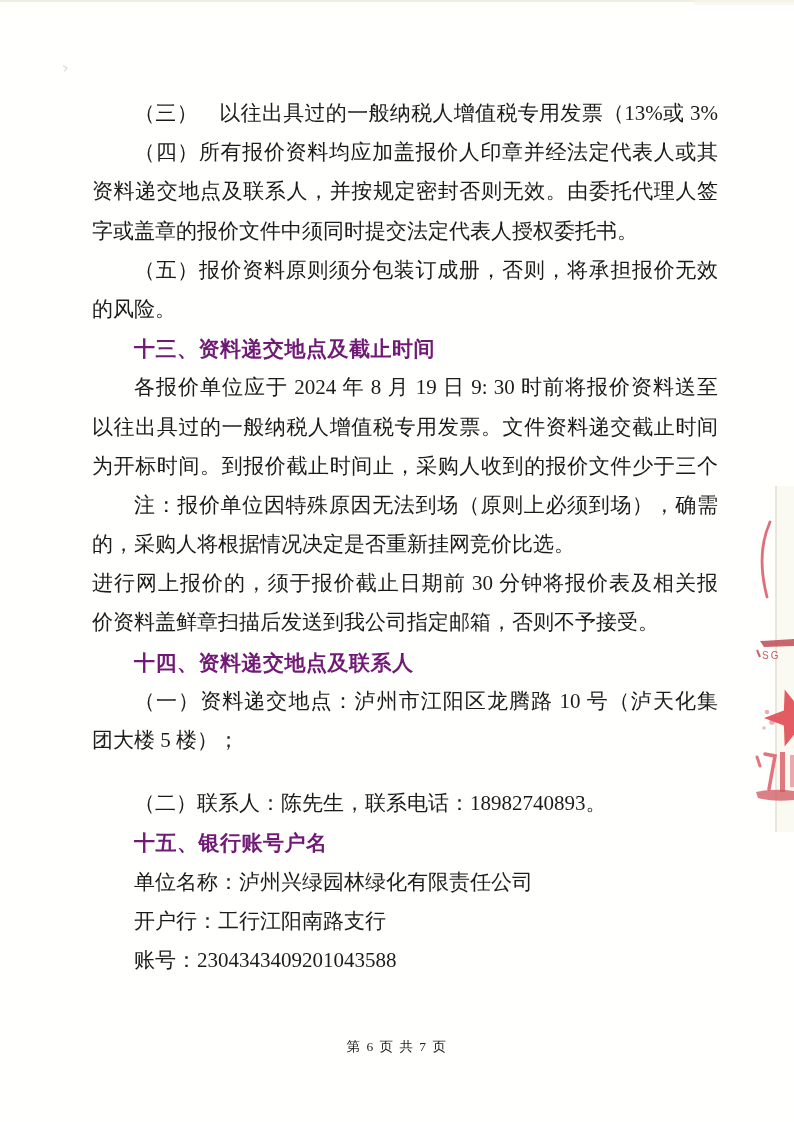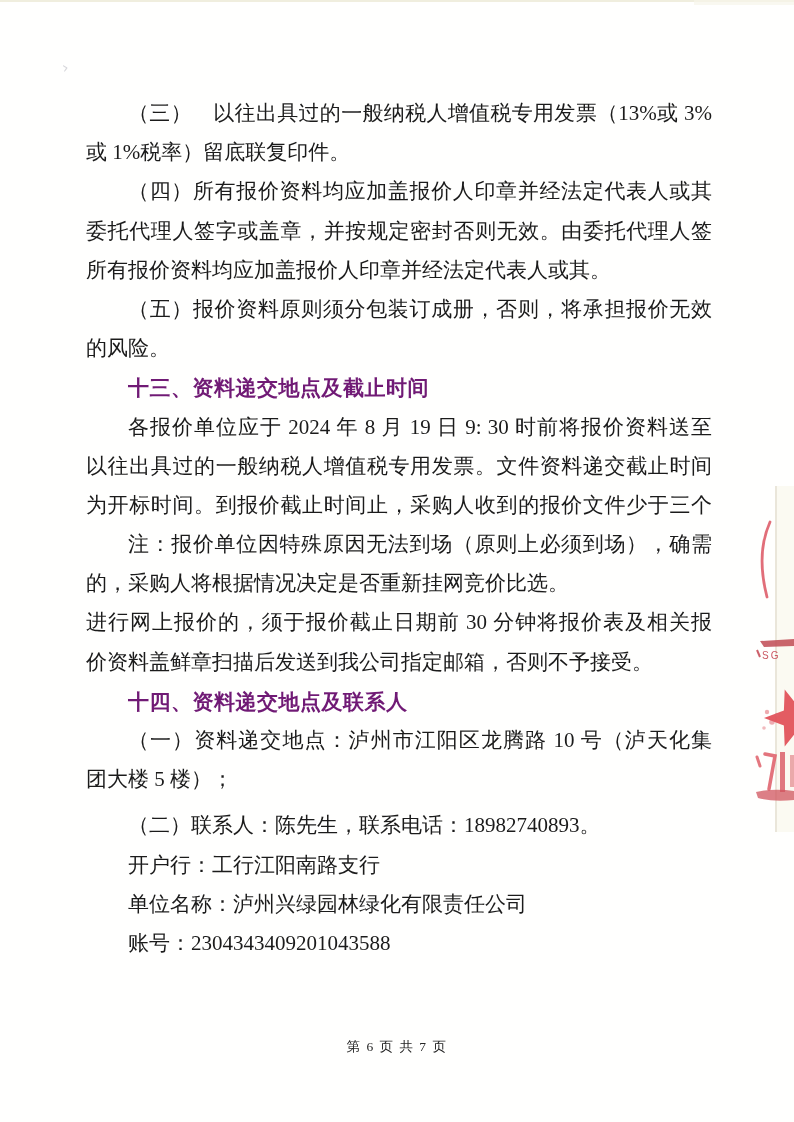--- a/index.html
+++ b/index.html
@@ -6,71 +6,71 @@
   .page{
     position:relative;width:794px;height:1122px;margin:0 auto;
     background:#fffffe;overflow:hidden;
     font-family:"Liberation Serif","DejaVu Serif",serif;color:#1b1b1b;
   }
   .edge-top{position:absolute;left:0;top:0;width:794px;height:2px;background:#f0eede;}
   .corner-tint{position:absolute;left:694px;top:0;width:100px;height:5px;background:#f7f5e9;opacity:.7;}
   .right-tint{position:absolute;left:776px;top:486px;width:18px;height:346px;background:#fbfaf2;}
   .crease{position:absolute;left:775px;top:486px;width:2px;height:346px;background:#eae6da;}
   .faint-mark{position:absolute;left:62px;top:58px;font-size:16px;color:#d8d8dc;transform:rotate(-12deg);font-family:"DejaVu Sans",sans-serif;}
-  .textflow{position:absolute;left:86px;top:94px;width:626px;}
+  .textflow{position:absolute;left:92px;top:94px;width:626px;}
   .line{
     height:39.2px;line-height:39.2px;font-size:21px;overflow:hidden;
   }
   .indent{text-indent:42px;}
   .stretch{text-align:justify;text-align-last:justify;}
   .heading{
     font-family:"Liberation Sans","DejaVu Sans",sans-serif;
     font-weight:700;letter-spacing:.5px;color:#701a75;
   }
-  .extra-gap{margin-top:7px;}
+  .extra-gap{margin-top:24px;}
   .footer{
     position:absolute;left:0;right:0;top:1038px;text-align:center;
     font-size:13.5px;letter-spacing:1.5px;color:#242424;
   }
   .seal{position:absolute;left:734px;top:500px;width:60px;height:340px;overflow:hidden;}
   .seal text{font-family:"Liberation Sans","DejaVu Sans",sans-serif;}
 </style>
 </head>
 <body>
 
 <div class="page">
 
   <div class="edge-top"></div>
   <div class="corner-tint"></div>
   <div class="right-tint"></div>
   <div class="crease"></div>
   <span class="faint-mark">›</span>
 
   <div id="textflow" class="textflow">
       <div class="line indent stretch">（三）　以往出具过的一般纳税人增值税专用发票（13%或 3%</div>
-      <div class="line">或 1%税率）留底联复印件。</div>
       <div class="line indent stretch">（四）所有报价资料均应加盖报价人印章并经法定代表人或其</div>
-      <div class="line stretch">委托代理人签字或盖章，并按规定密封否则无效。由委托代理人签</div>
-      <div class="line">所有报价资料均应加盖报价人印章并经法定代表人或其。</div>
+      <div class="line stretch">资料递交地点及联系人，并按规定密封否则无效。由委托代理人签</div>
+      <div class="line">字或盖章的报价文件中须同时提交法定代表人授权委托书。</div>
       <div class="line indent stretch">（五）报价资料原则须分包装订成册，否则，将承担报价无效</div>
       <div class="line">的风险。</div>
       <div class="line heading indent">十三、资料递交地点及截止时间</div>
       <div class="line indent stretch">各报价单位应于 2024 年 8 月 19 日 9: 30 时前将报价资料送至</div>
       <div class="line stretch">以往出具过的一般纳税人增值税专用发票。文件资料递交截止时间即</div>
       <div class="line stretch">为开标时间。到报价截止时间止，采购人收到的报价文件少于三个</div>
       <div class="line indent stretch">注：报价单位因特殊原因无法到场（原则上必须到场），确需</div>
       <div class="line">的，采购人将根据情况决定是否重新挂网竞价比选。</div>
       <div class="line stretch">进行网上报价的，须于报价截止日期前 30 分钟将报价表及相关报</div>
       <div class="line">价资料盖鲜章扫描后发送到我公司指定邮箱，否则不予接受。</div>
       <div class="line heading indent">十四、资料递交地点及联系人</div>
       <div class="line indent stretch">（一）资料递交地点：泸州市江阳区龙腾路 10 号（泸天化集</div>
       <div class="line">团大楼 5 楼）；</div>
       <div class="line indent extra-gap">（二）联系人：陈先生，联系电话：18982740893。</div>
+      <div class="line heading indent">十五、银行账号户名</div>
+      <div class="line indent">单位名称：泸州兴绿园林绿化有限责任公司</div>
       <div class="line indent">开户行：工行江阳南路支行</div>
-      <div class="line indent">单位名称：泸州兴绿园林绿化有限责任公司</div>
       <div class="line indent">账号：2304343409201043588</div>
     </div>
 
   <svg class="seal" viewBox="0 0 60 340" xmlns="http://www.w3.org/2000/svg">
 
     <path d="M 36 22 C 27 42 25 66 33 97" fill="none" stroke="#dd5a66" stroke-width="2.8" stroke-linecap="round" opacity="0.88"></path>
 
     <path d="M 26 141 L 60 139 L 60 146 L 30 147 Z" fill="#bf4a54" opacity="0.85"></path>
     <path d="M 23 150 L 26 157" stroke="#c8505b" stroke-width="2" fill="none" opacity="0.9"></path>
     <text x="28" y="159" font-size="10" letter-spacing="2" fill="#c8505b" opacity="0.95">SG</text>

